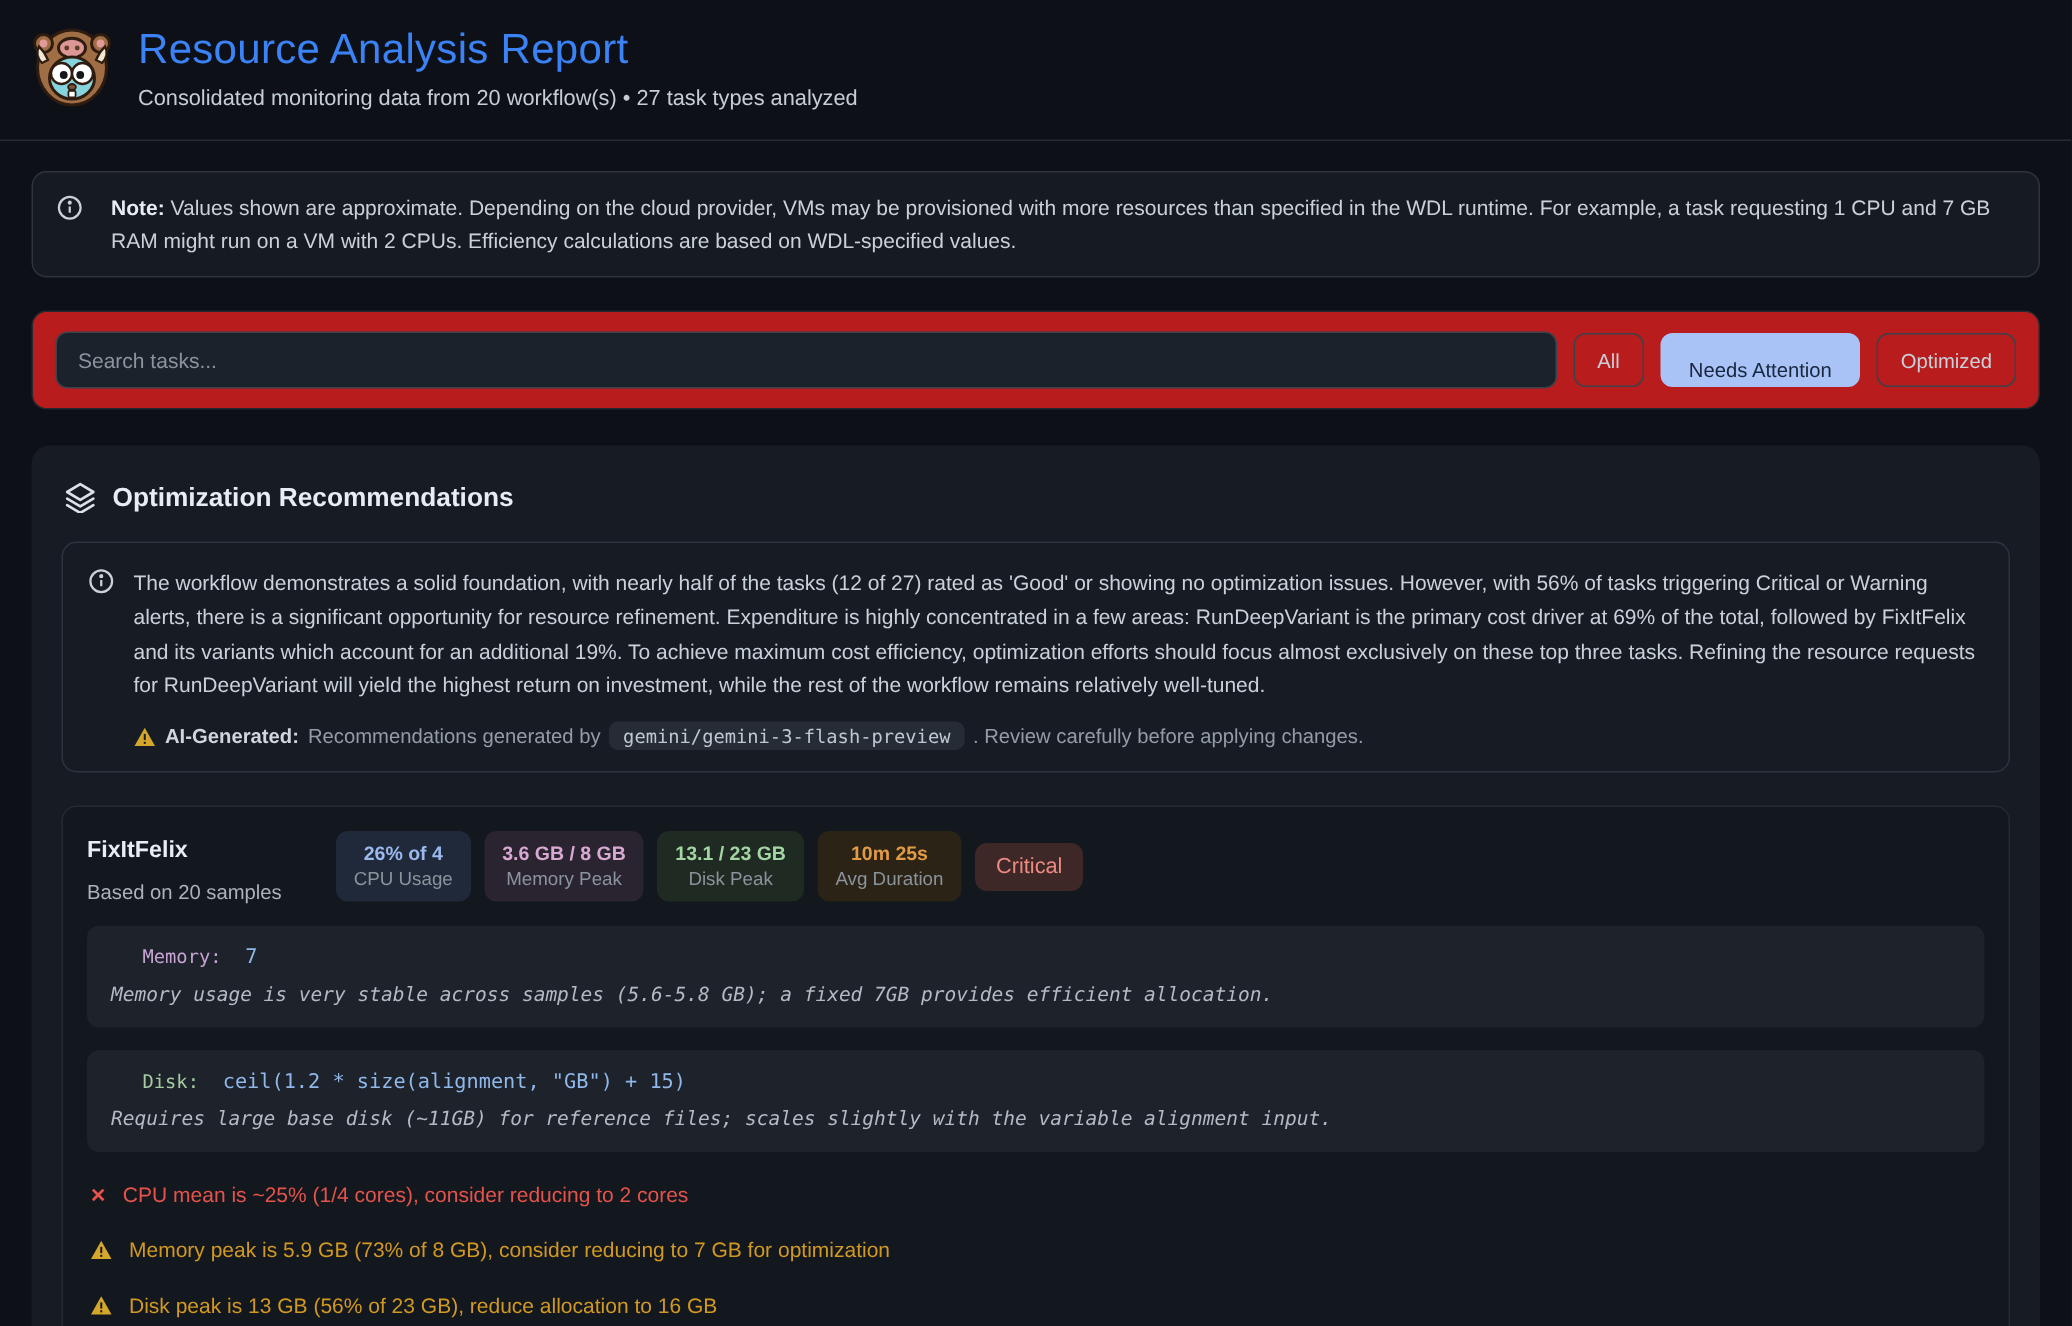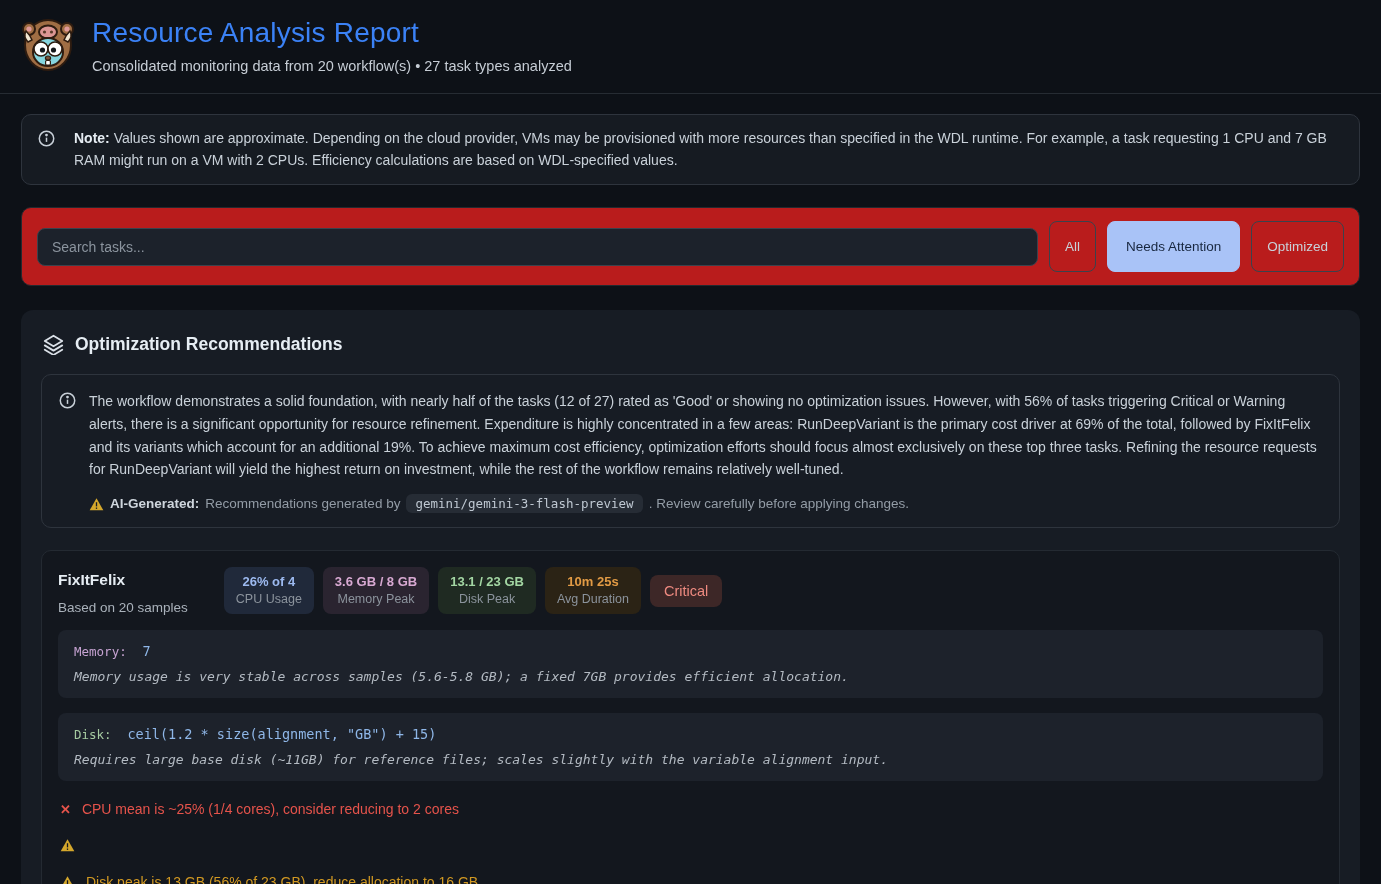--- a/index.html
+++ b/index.html
@@ -46,21 +46,21 @@
     background: #1c222b;
     border: 1px solid #3b424c;
     border-radius: 8px;
     padding: 0 14px;
     font-family: "Liberation Sans", sans-serif;
     font-size: 14px; color: #e6edf3;
     outline: none;
   }
   .search-input::placeholder { color: #8b949e; }
   .filter-btn {
-    height: 51px; padding: 0 15px;
+    height: 36px; padding: 0 15px;
     background: transparent;
     border: 1px solid #3b424c;
     border-radius: 8px;
     color: #c9d1d9; font-size: 13.5px;
     font-family: "Liberation Sans", sans-serif;
     cursor: pointer; white-space: nowrap;
   }
   .filter-btn.active {
     background: #a9c3f7; border-color: #a9c3f7;
     color: #18273f; font-weight: 500; padding: 16px 18px;
@@ -123,21 +123,21 @@
     font-size: 14.5px; font-weight: 500;
   }
 
   .code-block {
     margin-top: 15px;
     background: #1d222b;
     border-radius: 8px;
     padding: 13px 16px 14px 16px;
     font-family: "DejaVu Sans Mono", monospace;
   }
-  .code-line { font-size: 13px; }
+  .code-line { font-size: 13px; margin-left: 21px; }
   .code-key  { font-size: 12.5px; }
   .key-memory { color: #c6a3d2; }
   .key-disk   { color: #a6cba1; }
   .code-value { color: #8fb7e8; margin-left: 8px; font-size: 13.5px; }
   .code-note  { margin-top: 10px; font-style: italic; font-size: 13px; color: #b3bac2; }
 
   .alert-list { list-style: none; margin-top: 20px; }
   .alert-item { display: flex; align-items: center; gap: 11px; font-size: 14px; margin: 0 0 21px 2px; }
   .alert-item.critical { color: #e5534b; }
   .alert-item.warning  { color: #d29922; }
@@ -297,20 +297,21 @@
           <span>CPU mean is ~25% (1/4 cores), consider reducing to 2 cores</span>
         </li>
         <li class="alert-item warning">
           <span class="icon-wrap">
             <svg width="15" height="15" viewBox="0 0 16 16">
               <path d="M8 1.2 L15.3 14.2 H0.7 Z" fill="#d4a72c"></path>
               <rect x="7.3" y="5.6" width="1.4" height="4.4" fill="#13171e"></rect>
               <rect x="7.3" y="11.2" width="1.4" height="1.5" fill="#13171e"></rect>
             </svg>
           </span>
+          <span>Memory peak is 5.9 GB (73% of 8 GB), consider reducing to 7 GB for optimization</span>
         </li>
         <li class="alert-item warning">
           <span class="icon-wrap">
             <svg width="15" height="15" viewBox="0 0 16 16">
               <path d="M8 1.2 L15.3 14.2 H0.7 Z" fill="#d4a72c"></path>
               <rect x="7.3" y="5.6" width="1.4" height="4.4" fill="#13171e"></rect>
               <rect x="7.3" y="11.2" width="1.4" height="1.5" fill="#13171e"></rect>
             </svg>
           </span>
           <span>Disk peak is 13 GB (56% of 23 GB), reduce allocation to 16 GB</span>

